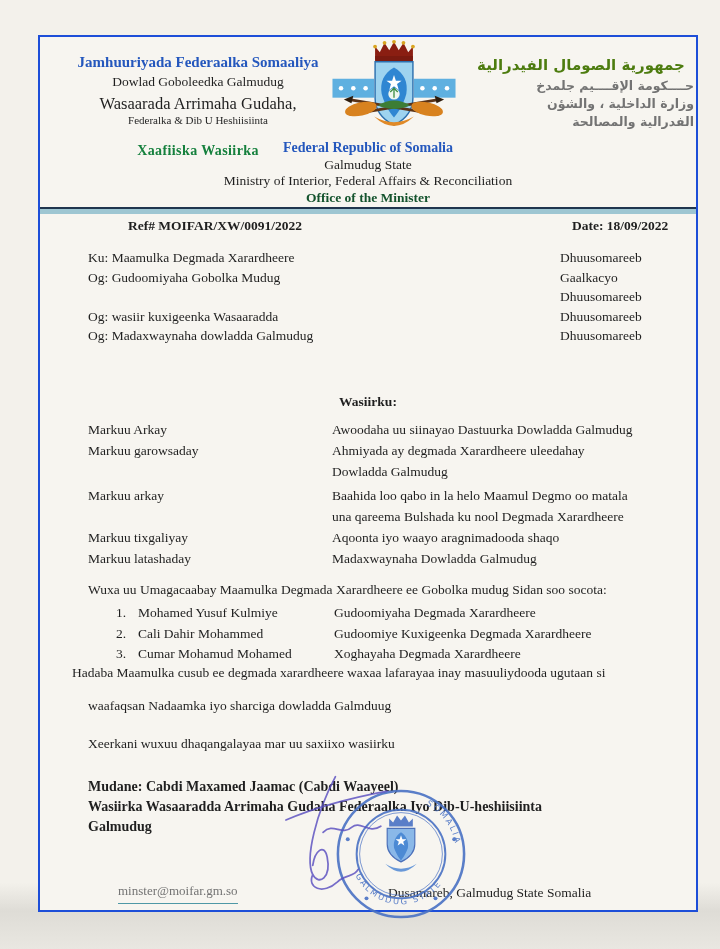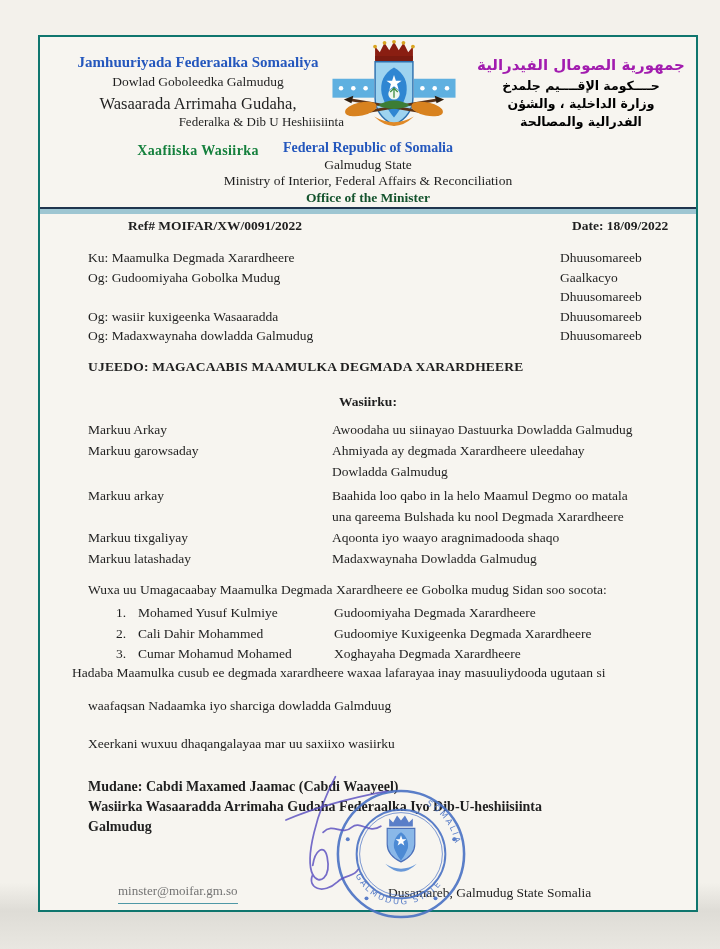--- a/index.html
+++ b/index.html
@@ -6,36 +6,36 @@
   body{
     width:720px;height:949px;
     background:linear-gradient(#f3f1eb 0%, #f3f1eb 93%, #dedcd6 96%, #e9e7e1 100%);
     font-family:"Liberation Serif","DejaVu Serif",serif;
     color:#1f1f1f;
     position:relative;
     overflow:hidden;
   }
   .letter{
     position:absolute;left:38px;top:35px;width:656px;height:873px;
-    border:2px solid #0f766e;background:#f7f5f0;
+    border:2px solid #1d4ed8;background:#f7f5f0;
   }
   .abs{position:absolute;}
   
   .h-left{left:12px;top:16px;width:292px;text-align:center;line-height:1.25;}
   .h-left .l1{font-size:15px;font-weight:bold;color:#2457bd;}
   .h-left .l2{font-size:13.5px;margin-top:2px;}
   .h-left .l3{font-size:16.5px;margin-top:3px;}
-  .h-left .l4{font-size:13px;text-align:right;}
+  .h-left .l4{font-size:11px;}
   .h-office-left{left:12px;top:106px;width:292px;text-align:center;
     font-size:14px;font-weight:bold;color:#15803d;letter-spacing:.4px;}
   .emblem{left:290px;top:2px;width:128px;height:106px;}
   .h-right{left:428px;top:18px;width:226px;text-align:center;direction:rtl;
     font-family:"DejaVu Sans",sans-serif;line-height:1.45;}
-  .h-right .a1{font-size:15px;font-weight:bold;color:#a21caf;}
-  .h-right .a2,.h-right .a3,.h-right .a4{font-size:12.5px;font-weight:bold;color:#000000;}
+  .h-right .a1{font-size:15px;font-weight:bold;color:#4d7c0f;}
+  .h-right .a2,.h-right .a3,.h-right .a4{font-size:12.5px;font-weight:bold;color:#737373;text-align:right;}
   .h-center{left:88px;top:103px;width:480px;text-align:center;}
   .h-center .c1{font-size:14px;font-weight:bold;color:#2457bd;line-height:16px;}
   .h-center .c2{font-size:13.5px;line-height:16px;margin-top:1px;}
   .h-center .c3{font-size:13.5px;line-height:16px;}
   .h-center .c4{font-size:13.5px;font-weight:bold;color:#14532d;line-height:17px;}
   .divider{left:0;top:170px;width:656px;height:5px;
     background:#9ec6d2;border-top:2px solid #20354e;}
   
   .ref{left:52px;top:181px;font-size:13.5px;font-weight:bold;margin-left:36px;}
   .date{left:532px;top:181px;font-size:13.5px;font-weight:bold;}
@@ -158,21 +158,20 @@
     <div class="rrow">
       <span class="lab">Og: wasiir kuxigeenka Wasaaradda</span>
       <span class="plc">Dhuusomareeb</span>
     </div>
     <div class="rrow">
       <span class="lab">Og: Madaxwaynaha dowladda Galmudug</span>
       <span class="plc">Dhuusomareeb</span>
     </div>
   </div>
 
-  <div class="abs subject">UJEEDO: MAGACAABIS MAAMULKA DEGMADA XARARDHEERE</div>
   <div class="abs salutation">Wasiirku:</div>
 
   <div class="abs whereas">
     <div class="wrow">
       <span class="lab">Markuu Arkay</span>
       <span class="txt">Awoodaha uu siinayao Dastuurka Dowladda Galmudug</span>
     </div>
     <div class="wrow">
       <span class="lab">Markuu garowsaday</span>
       <span class="txt">Ahmiyada ay degmada Xarardheere uleedahay</span>

